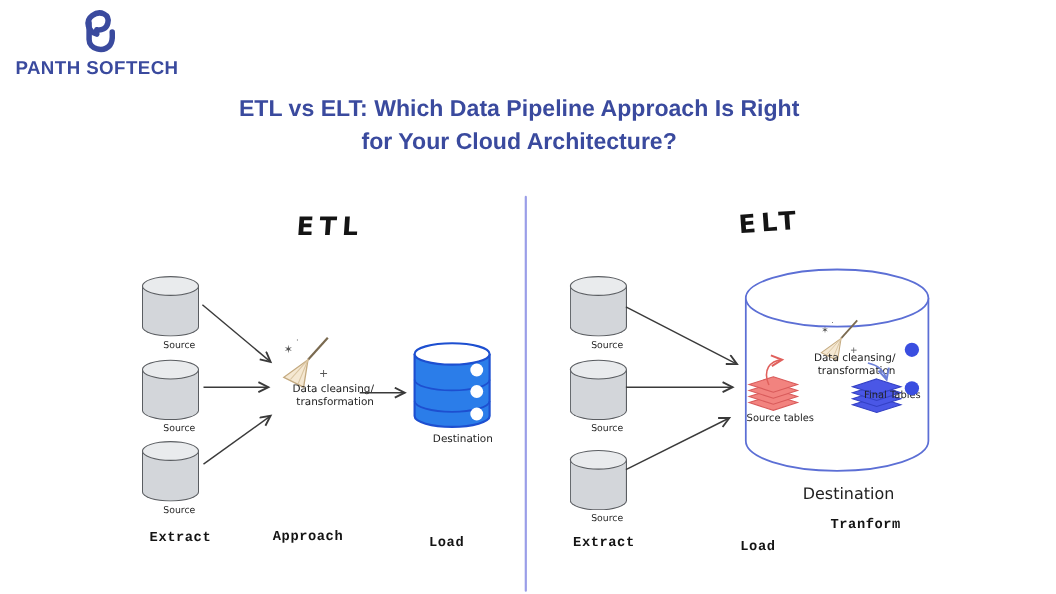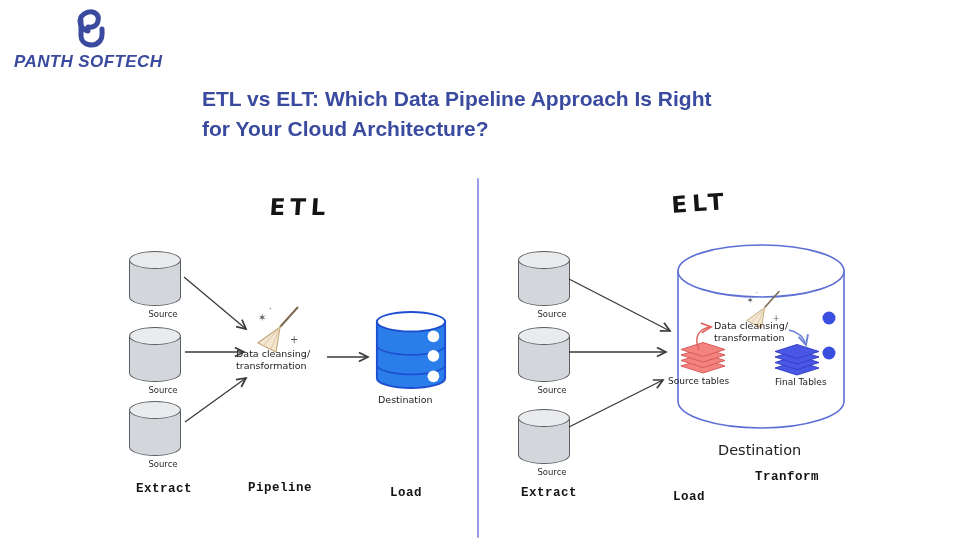--- a/index.html
+++ b/index.html
@@ -1,24 +1,24 @@
 <!DOCTYPE html>
 <html><head>
 <meta charset="utf-8">
 <style>
   html,body{margin:0;padding:0;background:#ffffff;}
   .stage{position:relative;width:960px;height:540px;background:#ffffff;overflow:hidden;
          font-family:"Liberation Sans",sans-serif;}
   .abs{position:absolute;}
 
   
-  .brand-text{position:absolute;left:14px;top:52px;font-size:17px;color:#3a4a9e;letter-spacing:.4px;white-space:nowrap;font-style:italic;}
+  .brand-text{position:absolute;left:14px;top:52px;font-size:17px;color:#3a4a9e;letter-spacing:.4px;white-space:nowrap;}
   .brand-text .b1{font-weight:800;}
   .brand-text .b2{font-weight:600;margin-left:5px;}
-  .page-title{position:absolute;left:202px;top:84px;width:540px;
+  .page-title{position:absolute;left:202px;top:84px;width:540px;text-align:center;
               font-size:21px;line-height:30px;font-weight:700;color:#3a4a9e;}
 
   
   .divider{position:absolute;left:477px;top:178px;width:2px;height:360px;
            background:#9a9ee8;border-radius:2px;}
 
   
   .diag-heading{position:absolute;font-family:"DejaVu Sans",sans-serif;font-weight:700;
                 font-size:23px;color:#141414;letter-spacing:5px;text-align:center;width:110px;}
   .diag-heading.etl{left:245px;top:194px;transform:skewX(-4deg);}
@@ -28,21 +28,21 @@
   .cyl{position:absolute;width:68px;}
   .cyl-body{width:52px;height:46px;margin-top:9px;background:#d3d6da;
             border:1.4px solid #5a5d61;border-top:none;box-sizing:border-box;
             border-radius:0 0 26px 26px / 0 0 9px 9px;}
   .cyl-top{position:absolute;top:0;left:0;width:52px;height:18px;background:#e9ebed;
            border:1.4px solid #5a5d61;border-radius:50%;box-sizing:border-box;}
   .cyl-label{margin-top:3px;text-align:center;font-family:"DejaVu Sans",sans-serif;
              font-size:8.5px;color:#2b2b2b;}
 
   
-  .hand{position:absolute;font-family:"DejaVu Sans",sans-serif;color:#222;text-align:left;}
+  .hand{position:absolute;font-family:"DejaVu Sans",sans-serif;color:#222;text-align:right;}
   .hand.small{font-size:9.5px;line-height:11.5px;}
   .hand.tiny{font-size:9px;line-height:11px;}
   .hand.big{font-size:14.5px;font-weight:500;}
 
   
   .step{position:absolute;font-family:"Liberation Mono",monospace;font-weight:700;
         font-size:12.5px;color:#141414;letter-spacing:.5px;}
 
   .arrow-layer{position:absolute;left:0;top:0;pointer-events:none;}
 </style>
@@ -102,21 +102,21 @@
     <ellipse cx="39" cy="14" rx="35" ry="10" fill="#ffffff" stroke="#1d4fd0" stroke-width="2"></ellipse>
     <path d="M4,38 A35,10 0 0 0 74,38" fill="none" stroke="#1d4fd0" stroke-width="1.6"></path>
     <path d="M4,58 A35,10 0 0 0 74,58" fill="none" stroke="#1d4fd0" stroke-width="1.6"></path>
     <circle cx="62" cy="29" r="6" fill="#ffffff"></circle>
     <circle cx="62" cy="49" r="6" fill="#ffffff"></circle>
     <circle cx="62" cy="70" r="6" fill="#ffffff"></circle>
   </svg>
   <div class="hand small" style="left:378px;top:394px;width:70px">Destination</div>
 
   <div class="step" style="left:136px;top:482px">Extract</div>
-  <div class="step" style="left:248px;top:481px">Pipeline</div>
+  <div class="step" style="left:248px;top:481px">Approach</div>
   <div class="step" style="left:390px;top:486px">Load</div>
 
   <div class="diag-heading elt">ELT</div>
 
   <div class="cyl" style="left:518px;top:251px">
     <div class="cyl-body"></div>
     <div class="cyl-top"></div>
     <div class="cyl-label">Source</div>
   </div>
   <div class="cyl" style="left:518px;top:327px">
@@ -160,21 +160,21 @@
   <div class="hand tiny" style="left:668px;top:376px;width:72px">Source tables</div>
 
   <svg class="abs" style="left:772px;top:343px" width="50" height="38" viewBox="0 0 50 38">
     <g stroke="#3340c4" stroke-width="1" fill="#4a57e6">
       <path d="M25,18 L47,25 L25,32 L3,25 Z"></path>
       <path d="M25,12.5 L47,19.5 L25,26.5 L3,19.5 Z"></path>
       <path d="M25,7 L47,14 L25,21 L3,14 Z"></path>
       <path d="M25,1.5 L47,8.5 L25,15.5 L3,8.5 Z"></path>
     </g>
   </svg>
-  <div class="hand tiny" style="left:775px;top:377px;width:62px">Final Tables</div>
+  <div class="hand tiny" style="left:775px;top:355px;width:62px">Final Tables</div>
 
   <div class="hand big" style="left:718px;top:442px;width:95px">Destination</div>
 
   <div class="step" style="left:521px;top:486px">Extract</div>
   <div class="step" style="left:673px;top:490px">Load</div>
   <div class="step" style="left:755px;top:470px">Tranform</div>
 
   <svg class="arrow-layer" width="960" height="540" viewBox="0 0 960 540">
     <defs>
       <marker id="mB" markerWidth="10" markerHeight="9" refX="7.5" refY="4" orient="auto">

